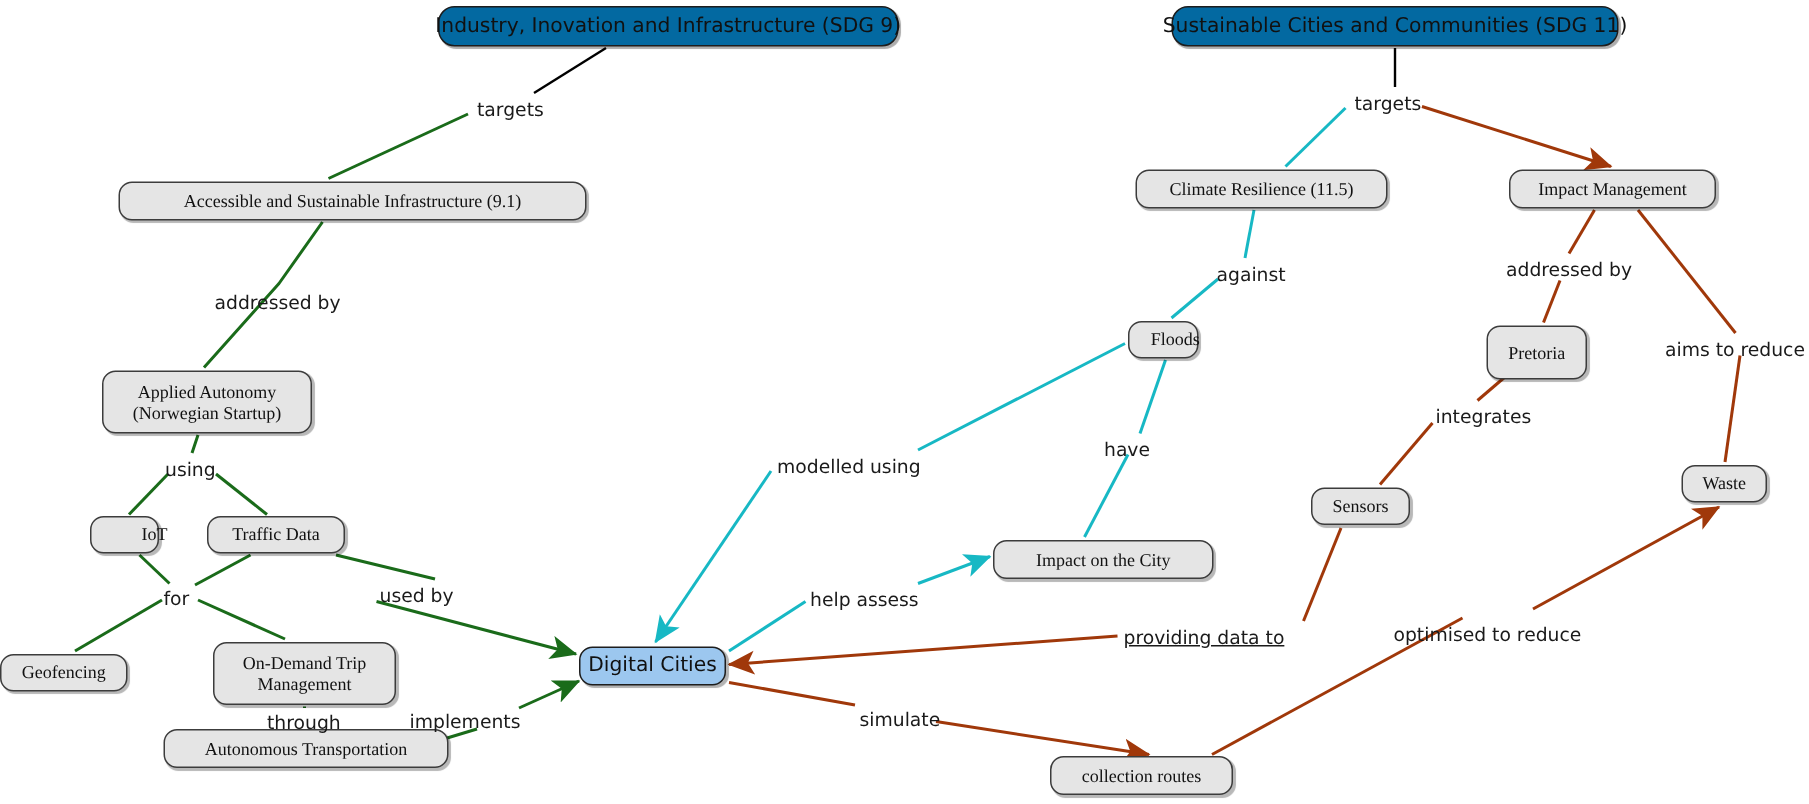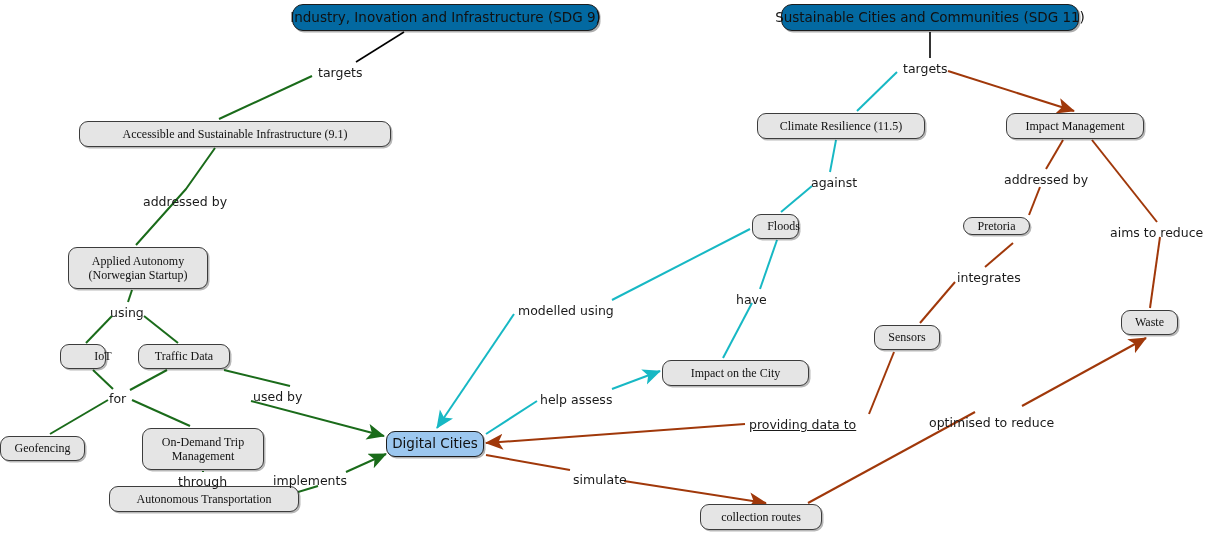--- a/index.html
+++ b/index.html
@@ -98,21 +98,21 @@
       <div class="node concept" style="left: 138px; top: 344px; width: 92px; height: 25px;">Traffic Data</div>
       <div class="node concept" style="left: 0px; top: 436px; width: 85px; height: 25px;">Geofencing</div>
       <div class="node concept" style="left: 142px; top: 428px; width: 122px; height: 42px;">On-Demand Trip
 Management</div>
       <div class="node concept" style="left: 109px; top: 486px; width: 190px; height: 26px;">Autonomous Transportation</div>
       <div class="node highlight" style="left: 386px; top: 431px; width: 98px; height: 26px;">Digital Cities</div>
       <div class="node concept" style="left: 757px; top: 113px; width: 168px; height: 26px;">Climate Resilience (11.5)</div>
       <div class="node concept" style="left: 752px; top: 214px; width: 47px; height: 25px; padding-left: 16px;">Floods</div>
       <div class="node concept" style="left: 662px; top: 360px; width: 147px; height: 26px;">Impact on the City</div>
       <div class="node concept" style="left: 1006px; top: 113px; width: 138px; height: 26px;">Impact Management</div>
-      <div class="node concept" style="left: 963px; top: 217px; width: 67px; height: 18px;">Pretoria</div>
+      <div class="node concept" style="left: 991px; top: 217px; width: 67px; height: 36px;">Pretoria</div>
       <div class="node concept" style="left: 874px; top: 325px; width: 66px; height: 25px;">Sensors</div>
       <div class="node concept" style="left: 1121px; top: 310px; width: 57px; height: 25px;">Waste</div>
       <div class="node concept" style="left: 700px; top: 504px; width: 122px; height: 26px;">collection routes</div>
     </div>
   <div id="label-layer">
       <div class="elabel" style="left: 318px; top: 66px; color: rgb(26, 26, 26);">targets</div>
       <div class="elabel" style="left: 143px; top: 195px; color: rgb(26, 26, 26);">addressed by</div>
       <div class="elabel" style="left: 110px; top: 306px; color: rgb(26, 26, 26);">using</div>
       <div class="elabel" style="left: 109px; top: 392px; color: rgb(26, 26, 26);">for</div>
       <div class="elabel" style="left: 253px; top: 390px; color: rgb(26, 26, 26);">used by</div>

